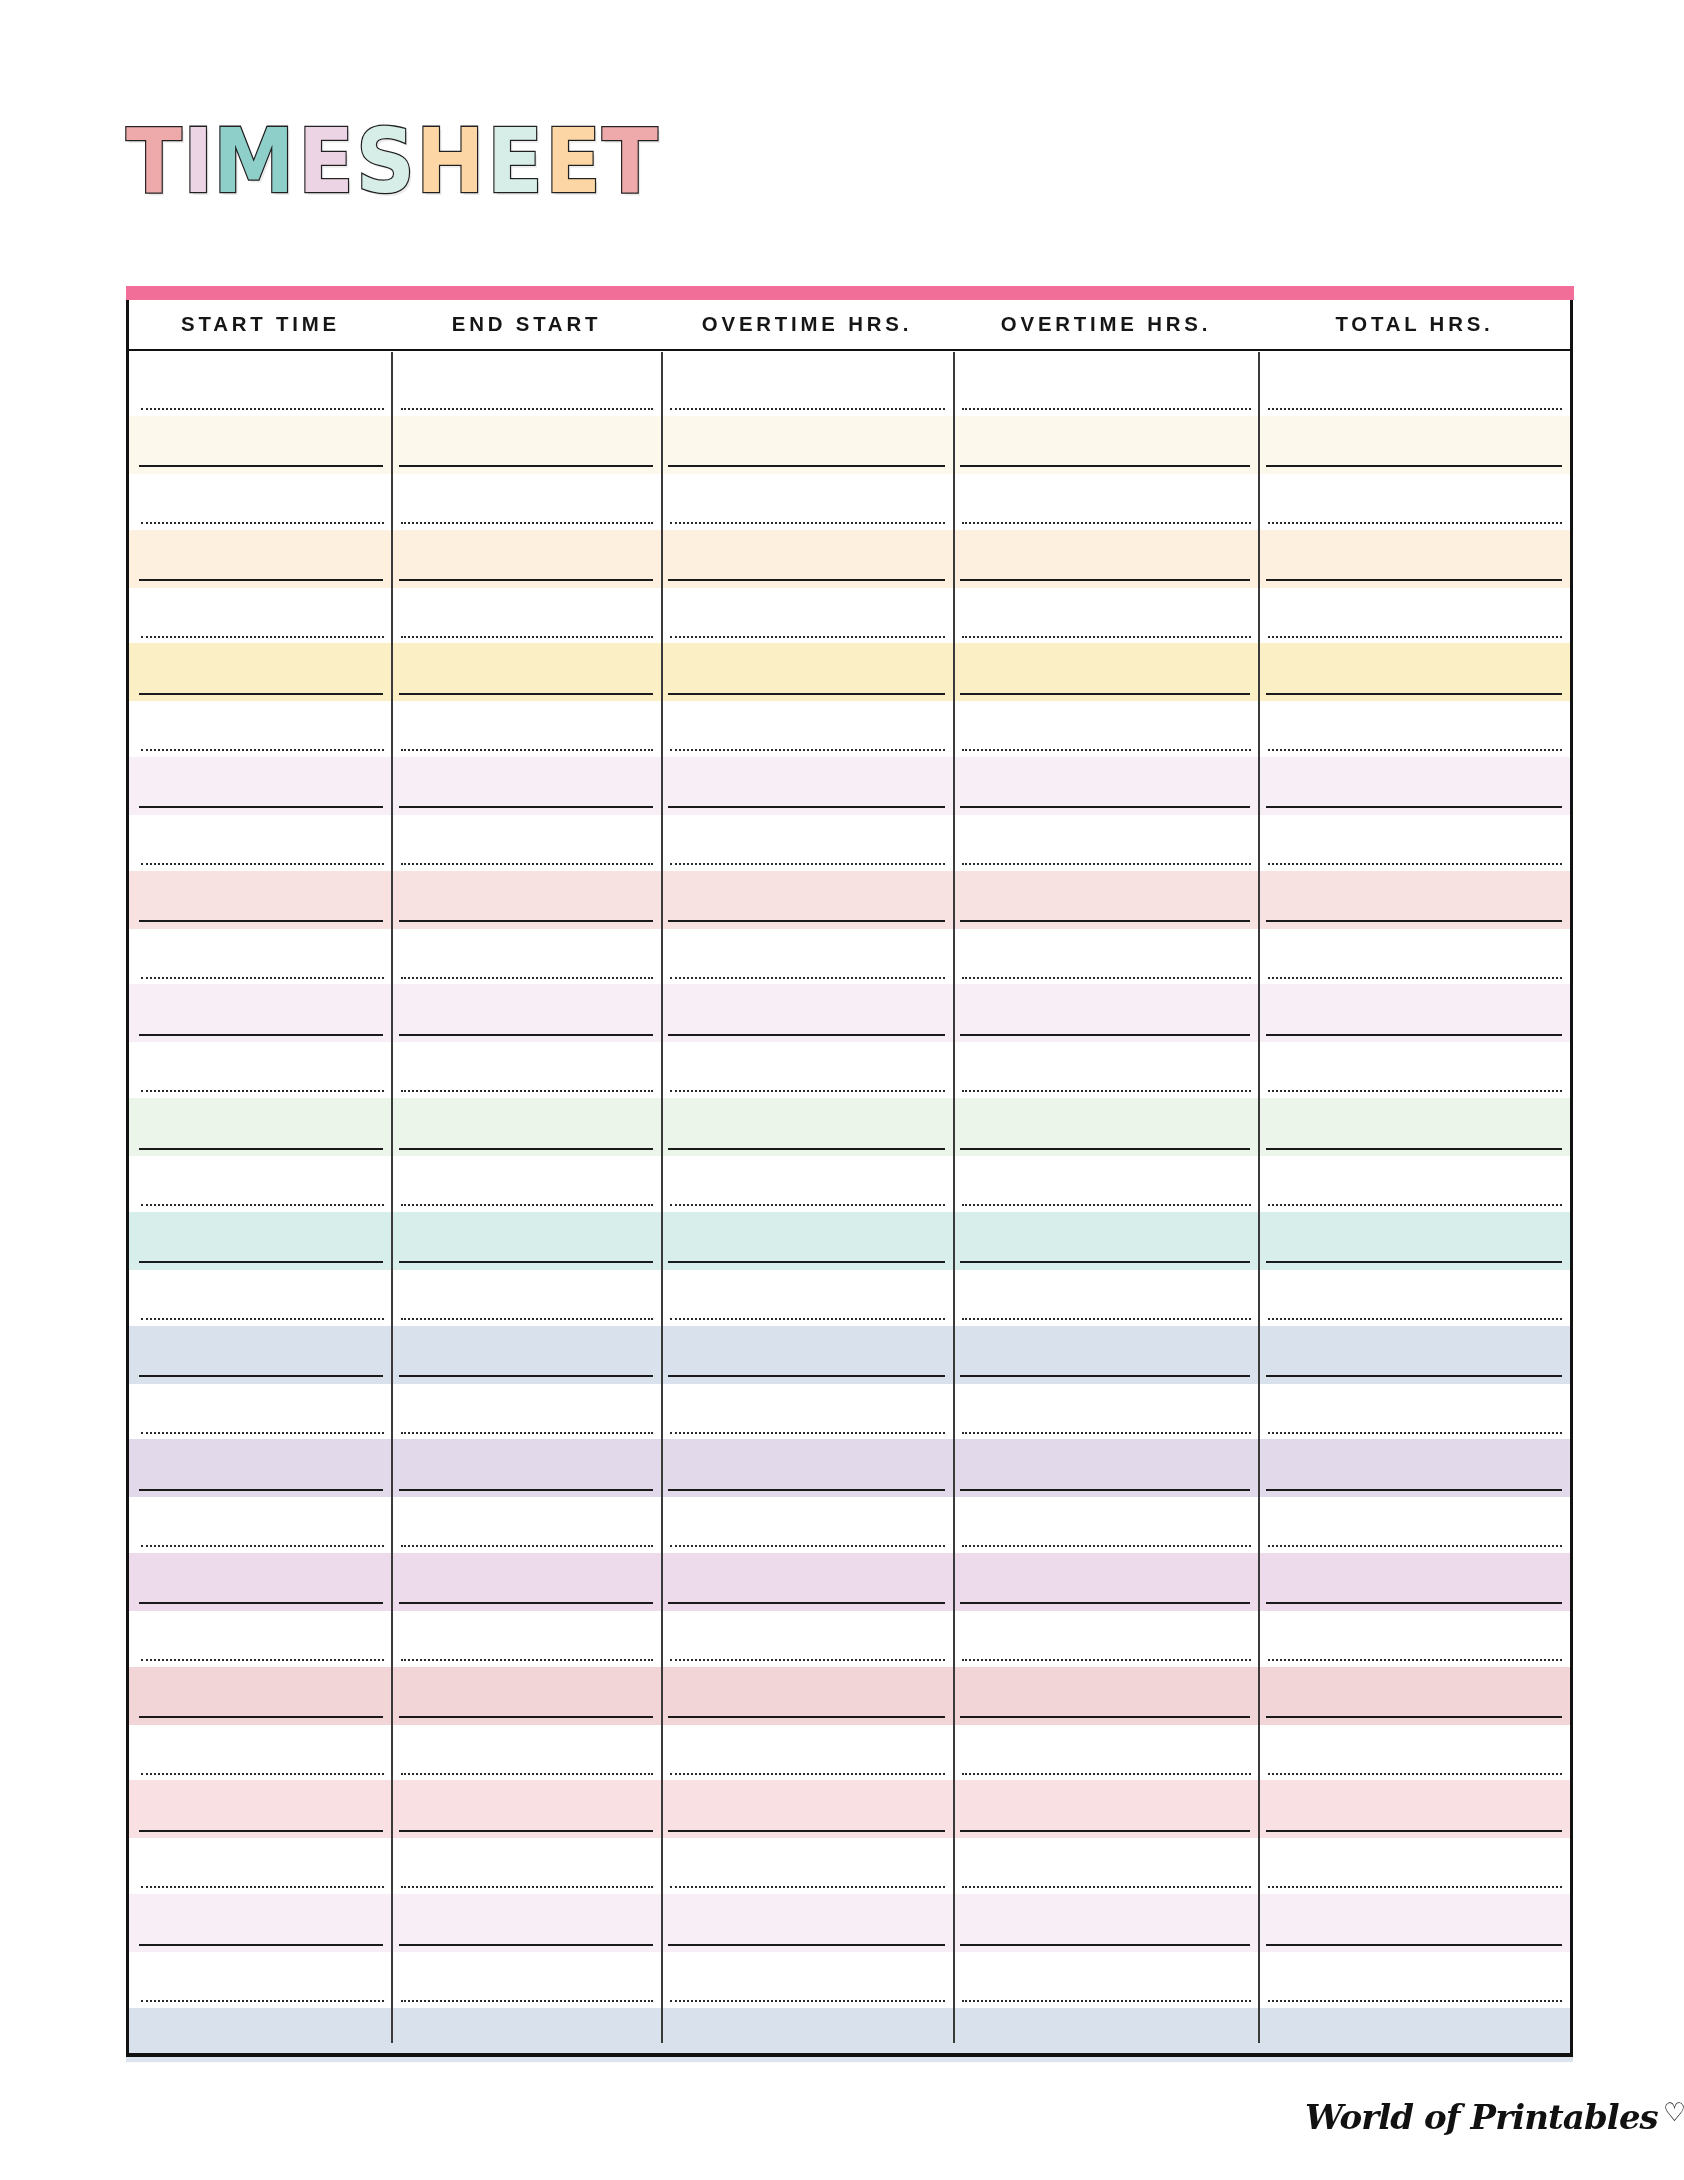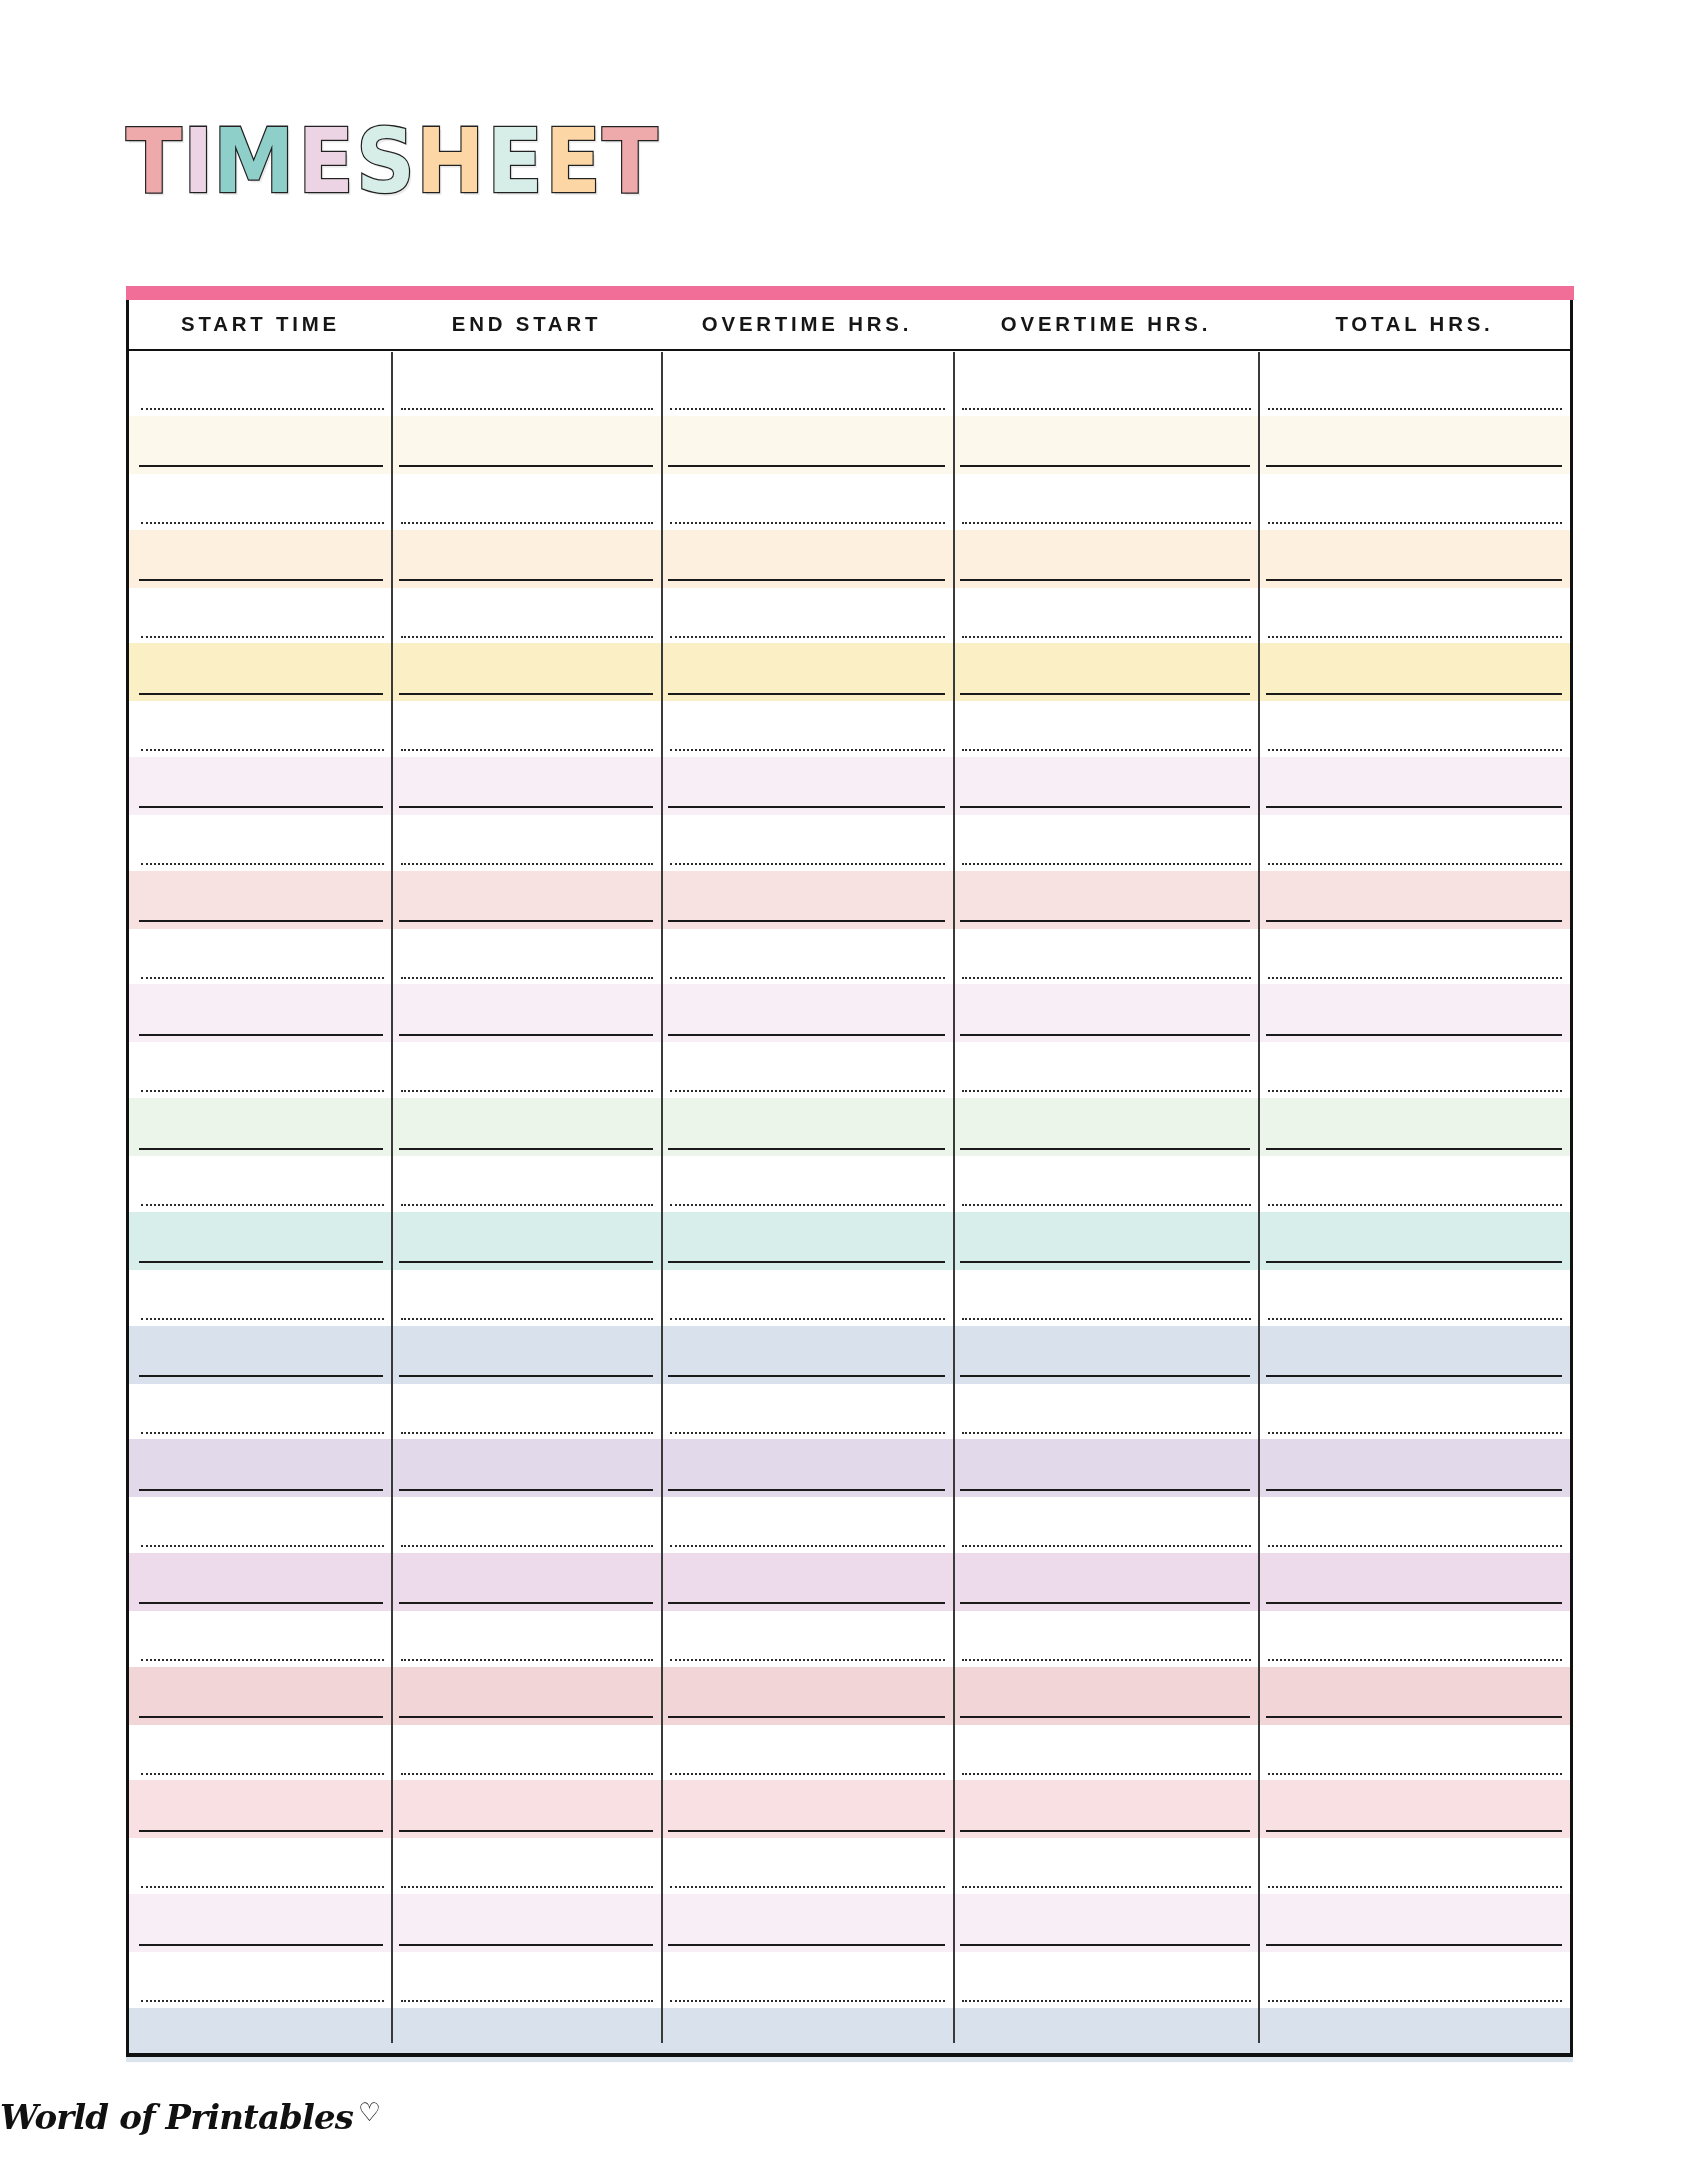--- a/index.html
+++ b/index.html
@@ -82,21 +82,21 @@
     }
     .solid {
       position: absolute;
       height: 2.6px;
       background: #1a1a1a;
     }
     .footer {
       position: absolute;
       left: 0; width: 1685px;
       top: 2097px;
-      text-align: left;
+      text-align: right;
       font-family: "DejaVu Serif", serif;
       font-style: italic;
       font-weight: bold;
       font-size: 34px;
       color: #111111;
       letter-spacing: -0.9px;
     }
     .heart {
       display: inline-block;
       font-style: normal;

